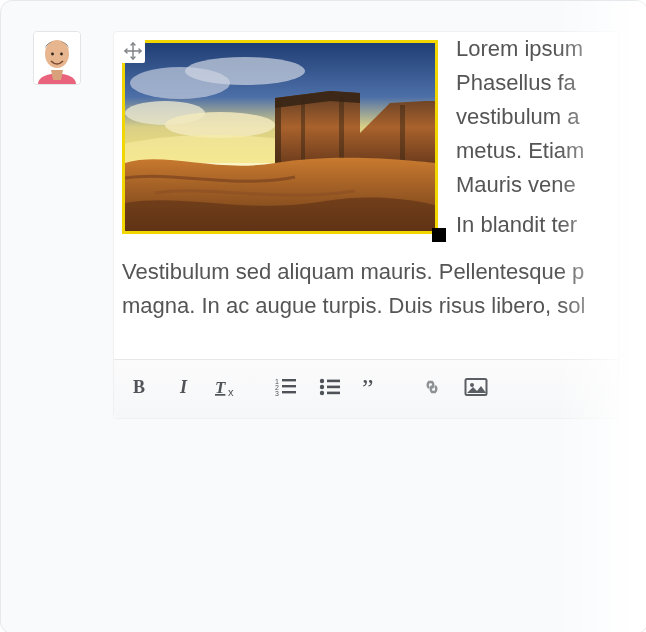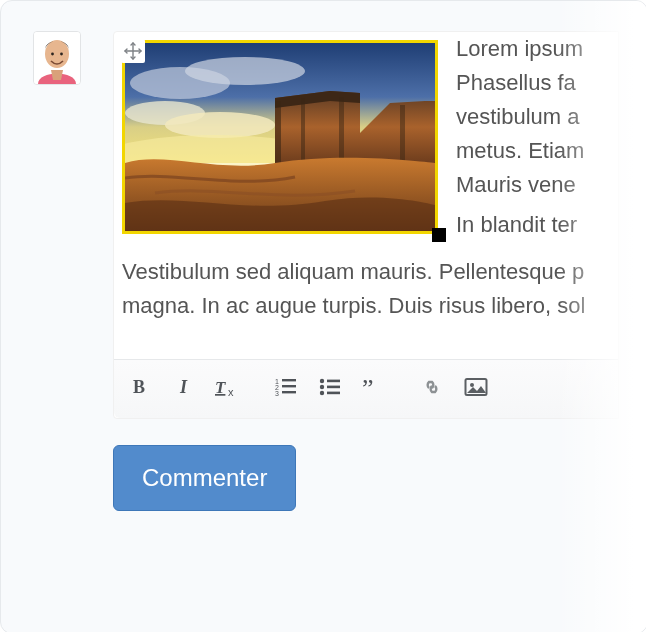--- a/index.html
+++ b/index.html
@@ -169,22 +169,17 @@
           <div class="tb-btn">
             <svg width="24" height="20" viewBox="0 0 24 20">
               <rect x="1.5" y="2" width="21" height="16" rx="1.5" fill="none" stroke="#5b5f63" stroke-width="2"></rect>
               <circle cx="8" cy="8" r="2" fill="#5b5f63"></circle>
               <path d="M3 16 L9 10 L13 14 L17 9 L22 16 Z" fill="#5b5f63"></path>
             </svg>
           </div>
         </div>
       </div>
 
-      <div class="submit">
-        <div class="btn-primary">
-          <span>Commenter</span>
-        </div>
-      </div>
     </div>
   </div>
 
   <div class="fade-right"></div>
 </div>
 
 </body></html>

